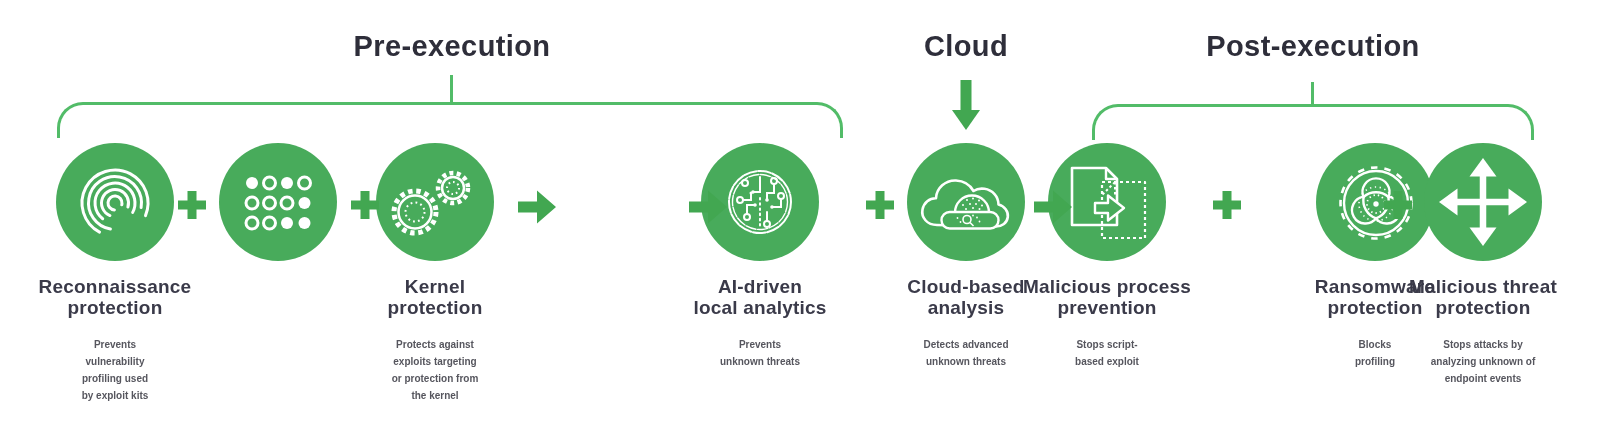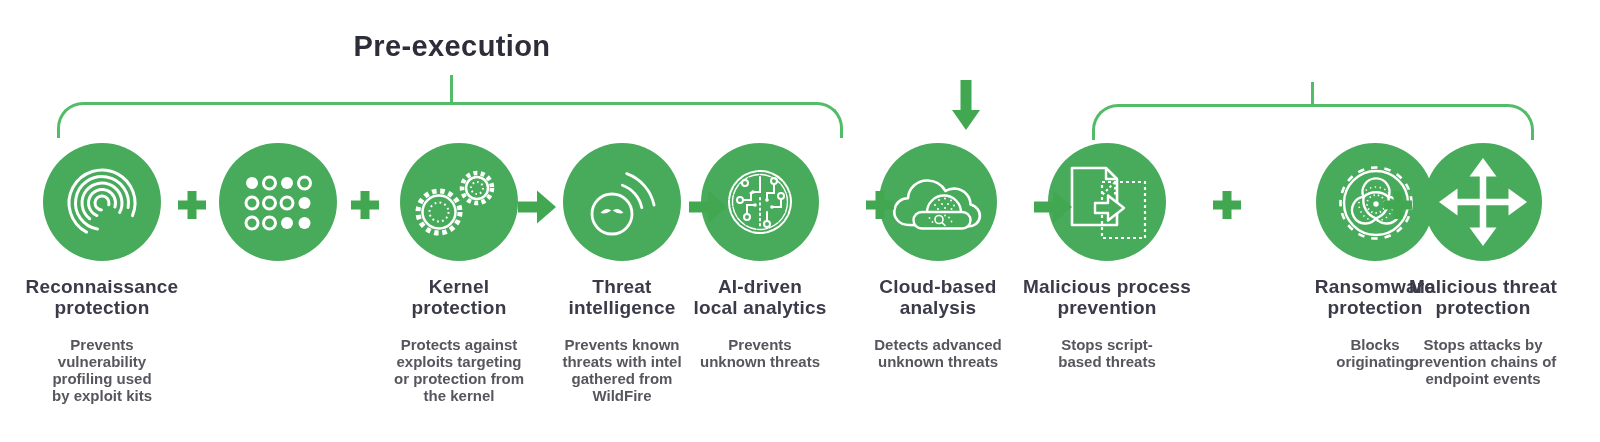--- a/index.html
+++ b/index.html
@@ -8,41 +8,43 @@
   .section-title{position:absolute;top:30px;width:400px;text-align:center;
           font-size:29px;font-weight:bold;color:#2e2e3a;letter-spacing:.4px;}
   .bracket{position:absolute;border:3px solid #52bc68;border-bottom:none;
           border-radius:26px 26px 0 0;box-sizing:border-box;}
   .tick{position:absolute;width:3px;background:#52bc68;}
   .stage{position:absolute;top:143px;width:190px;text-align:center;}
   .circle{width:118px;height:118px;border-radius:50%;background:#48ab5b;margin:0 auto;}
   .circle svg{display:block;}
   .stage-title{margin-top:15px;font-size:19px;line-height:21px;font-weight:bold;
           color:#3a3a49;white-space:pre-line;letter-spacing:.2px;}
-  .stage-desc{margin-top:18px;font-size:15px;line-height:17px;font-weight:bold;
+  .stage-desc{margin-top:18px;font-size:10px;line-height:17px;font-weight:bold;
           color:#56565e;white-space:pre-line;}
   .connector{position:absolute;}
 </style>
 </head>
 <body>
 
 <div class="canvas">
 
   <div class="section-title" style="left:252px">Pre-execution</div>
+  <div class="section-title" style="left:766px">Cloud</div>
+  <div class="section-title" style="left:1113px">Post-execution</div>
 
   <div class="tick" style="left:450px;top:75px;height:27px"></div>
   <div class="bracket" style="left:57px;top:102px;width:786px;height:36px"></div>
   <div class="tick" style="left:1311px;top:82px;height:22px"></div>
   <div class="bracket" style="left:1092px;top:104px;width:442px;height:36px"></div>
   <svg class="connector" style="left:952px;top:80px" width="28" height="50" viewBox="0 0 28 50">
     <rect x="8.5" y="0" width="11" height="31" fill="#42a751"></rect>
     <path d="M0 30 H28 L14 50 Z" fill="#42a751"></path>
   </svg>
 
-  <div class="stage" style="left:7px">
+  <div class="stage" style="left:20px">
     <div class="circle">
       <svg width="118" height="118" viewBox="0 0 118 118">
         <g fill="none" stroke="#fff" stroke-width="3" stroke-linecap="round">
           <circle cx="59" cy="60" r="33" stroke-dasharray="152 56" transform="rotate(118 59 60)"></circle>
           <circle cx="59" cy="60" r="26.5" stroke-dasharray="124 43" transform="rotate(100 59 60)"></circle>
           <circle cx="59" cy="60" r="20" stroke-dasharray="90 36" transform="rotate(128 59 60)"></circle>
           <circle cx="59" cy="60" r="13.5" stroke-dasharray="62 23" transform="rotate(112 59 60)"></circle>
           <circle cx="59" cy="60" r="7" stroke-dasharray="34 10" transform="rotate(95 59 60)"></circle>
         </g>
       </svg>
@@ -71,62 +73,41 @@
           <circle cx="33" cy="60" r="6"></circle>
             <circle cx="50.5" cy="60" r="6"></circle>
             <circle cx="68" cy="60" r="6"></circle>
           <circle cx="33" cy="80" r="6"></circle>
             <circle cx="50.5" cy="80" r="6"></circle>
         </g>
       </svg>
     </div>
   </div>
 
-  <div class="stage" style="left:364px">
+  <div class="stage" style="left:340px">
     <div class="circle">
       <svg width="118" height="118" viewBox="0 0 118 118">
         <g fill="none" stroke="#fff">
           <circle cx="39" cy="69" r="21" stroke-width="5" stroke-dasharray="4.5 3.8"></circle>
           <circle cx="39" cy="69" r="16.5" stroke-width="2.5"></circle>
           <circle cx="39" cy="69" r="9.5" stroke-width="2" stroke-dasharray="1.8 3.2"></circle>
           <circle cx="77" cy="45" r="15" stroke-width="4.5" stroke-dasharray="4 3.4"></circle>
           <circle cx="77" cy="45" r="11" stroke-width="2.5"></circle>
           <circle cx="77" cy="45" r="6" stroke-width="2" stroke-dasharray="1.6 3"></circle>
         </g>
       </svg>
     </div>
     <div class="stage-title">Kernel
 protection</div>
     <div class="stage-desc">Protects against
 exploits targeting
 or protection from
 the kernel</div>
   </div>
 
-  <div class="stage" style="left:527px">
-    <div class="circle">
-      <svg width="118" height="118" viewBox="0 0 118 118">
-        <g fill="none" stroke="#fff" stroke-width="2.8" stroke-linecap="round">
-          <circle cx="49" cy="71" r="20"></circle>
-          <path d="M59.4 42.3 A30.5 30.5 0 0 1 78.8 64.7"></path>
-          <path d="M63.7 30.6 A43 43 0 0 1 91.1 62.1"></path>
-        </g>
-        <g fill="#fff">
-          <path d="M37.5 70 Q43 63.5 48.3 67.5 Q43 71.5 37.5 70 Z"></path>
-          <path d="M60.5 70 Q55 63.5 49.7 67.5 Q55 71.5 60.5 70 Z"></path>
-        </g>
-      </svg>
-    </div>
-    <div class="stage-title">Threat
-intelligence</div>
-    <div class="stage-desc">Prevents known
-threats with intel
-gathered from
-WildFire</div>
-  </div>
 
   <div class="stage" style="left:665px">
     <div class="circle">
       <svg width="118" height="118" viewBox="0 0 118 118">
         <g fill="none" stroke="#fff" stroke-linecap="round">
           <circle cx="59" cy="59" r="31" stroke-width="2" stroke-dasharray="12.6 1.8"></circle>
           <circle cx="59" cy="59" r="27.5" stroke-width="1.4" stroke-dasharray="10.2 1.6"></circle>
           <g stroke-width="2">
             <circle cx="44" cy="40" r="3"></circle>
               <circle cx="39" cy="57" r="3"></circle>
@@ -151,21 +132,21 @@
           <circle cx="50" cy="50" r="1.5"></circle>
         </g>
       </svg>
     </div>
     <div class="stage-title">AI-driven
 local analytics</div>
     <div class="stage-desc">Prevents
 unknown threats</div>
   </div>
 
-  <div class="stage" style="left:843px">
+  <div class="stage" style="left:871px">
     <div class="circle">
       <svg width="118" height="118" viewBox="0 0 118 118">
         <path d="M30 82 C20 82 14 74.5 15.5 66.5 C16.8 59.5 22.5 55 29 55.2 C29.5 45 38.5 37 49 37.5 C56.5 37.8 63 41.8 66.5 48 C69.5 46 73.5 45.2 77.5 45.8 C85.5 47 91.5 53.5 91.5 61.5 C97.5 63 101.5 68.5 100.8 74 C100 80 95 83.5 89 83.5 Z" fill="none" stroke="#fff" stroke-width="2.6" stroke-linejoin="round"></path>
         <path d="M48 69.5 A17 17 0 0 1 82 69.5 Z" fill="none" stroke="#fff" stroke-width="2.4"></path>
         <g fill="#fff">
           <circle cx="60" cy="57" r="1"></circle>
             <circle cx="66" cy="55.5" r="1"></circle>
             <circle cx="72" cy="57.5" r="1"></circle>
           <circle cx="56" cy="62" r="1"></circle>
             <circle cx="63" cy="61" r="1"></circle>
@@ -203,61 +184,61 @@
           <path d="M58 25 V36 H69" stroke-width="2.4"></path>
           <rect x="54" y="39" width="43" height="56" stroke-width="2.2" stroke-dasharray="3 3"></rect>
           <path d="M54.5 51.5 L67 39 M67 39 V51.5" stroke-width="2" stroke-dasharray="2.5 2.5"></path>
         </g>
         <path d="M47 60 H60 V52.5 L76 65 L60 77.5 V70 H47 Z" fill="#48ab5b" stroke="#fff" stroke-width="2.4" stroke-linejoin="round"></path>
       </svg>
     </div>
     <div class="stage-title">Malicious process
 prevention</div>
     <div class="stage-desc">Stops script-
-based threats</div>
+based exploit</div>
   </div>
 
   <div class="stage" style="left:1280px">
     <div class="circle">
       <svg width="118" height="118" viewBox="0 0 118 118">
         <g fill="none" stroke="#fff">
           <circle cx="60" cy="60" r="32" stroke-width="2.4"></circle>
           <circle cx="60" cy="60" r="35.5" stroke-width="2.6" stroke-dasharray="6.5 7"></circle>
           <path d="M47.5 54 A13.5 13.5 0 1 1 72.5 54 A19 19 0 0 0 47.5 54 Z" stroke-width="2.4"></path>
           <path d="M47.5 54 A13.5 13.5 0 1 1 72.5 54 A19 19 0 0 0 47.5 54 Z" stroke-width="2.4" transform="rotate(120 60 61)"></path>
           <path d="M47.5 54 A13.5 13.5 0 1 1 72.5 54 A19 19 0 0 0 47.5 54 Z" stroke-width="2.4" transform="rotate(240 60 61)"></path>
           <circle cx="60" cy="61" r="9" stroke-width="1.8" stroke-dasharray="1.4 3"></circle>
           <circle cx="60" cy="61" r="17" stroke-width="1.6" stroke-dasharray="1.3 3.6"></circle>
         </g>
         <circle cx="60" cy="61" r="2.7" fill="#fff"></circle>
       </svg>
     </div>
     <div class="stage-title">Ransomware
 protection</div>
     <div class="stage-desc">Blocks
-originating</div>
+profiling</div>
   </div>
 
   <div class="stage" style="left:1388px">
     <div class="circle">
       <svg width="118" height="118" viewBox="0 0 118 118">
         <g fill="#fff">
           <rect x="29.5" y="55.75" width="59" height="6.5"></rect>
           <rect x="55.75" y="29.5" width="6.5" height="59"></rect>
           <path d="M59 15 L45.5 33.5 H72.5 Z"></path>
           <path d="M59 103 L45.5 84.5 H72.5 Z"></path>
           <path d="M15 59 L33.5 45.5 V72.5 Z"></path>
           <path d="M103 59 L84.5 45.5 V72.5 Z"></path>
         </g>
       </svg>
     </div>
     <div class="stage-title">Malicious threat
 protection</div>
     <div class="stage-desc">Stops attacks by
-prevention chains of
+analyzing unknown of
 endpoint events</div>
   </div>
 
   <svg class="connector" style="left:178px;top:191px" width="28" height="28" viewBox="0 0 28 28">
     <path d="M9.5 0 H18.5 V9.5 H28 V18.5 H18.5 V28 H9.5 V18.5 H0 V9.5 H9.5 Z" fill="#42a751"></path>
     </svg>
   <svg class="connector" style="left:351px;top:191px" width="28" height="28" viewBox="0 0 28 28">
     <path d="M9.5 0 H18.5 V9.5 H28 V18.5 H18.5 V28 H9.5 V18.5 H0 V9.5 H9.5 Z" fill="#42a751"></path>
     </svg>
   <svg class="connector" style="left:518px;top:190px" width="38" height="34" viewBox="0 0 38 34">

